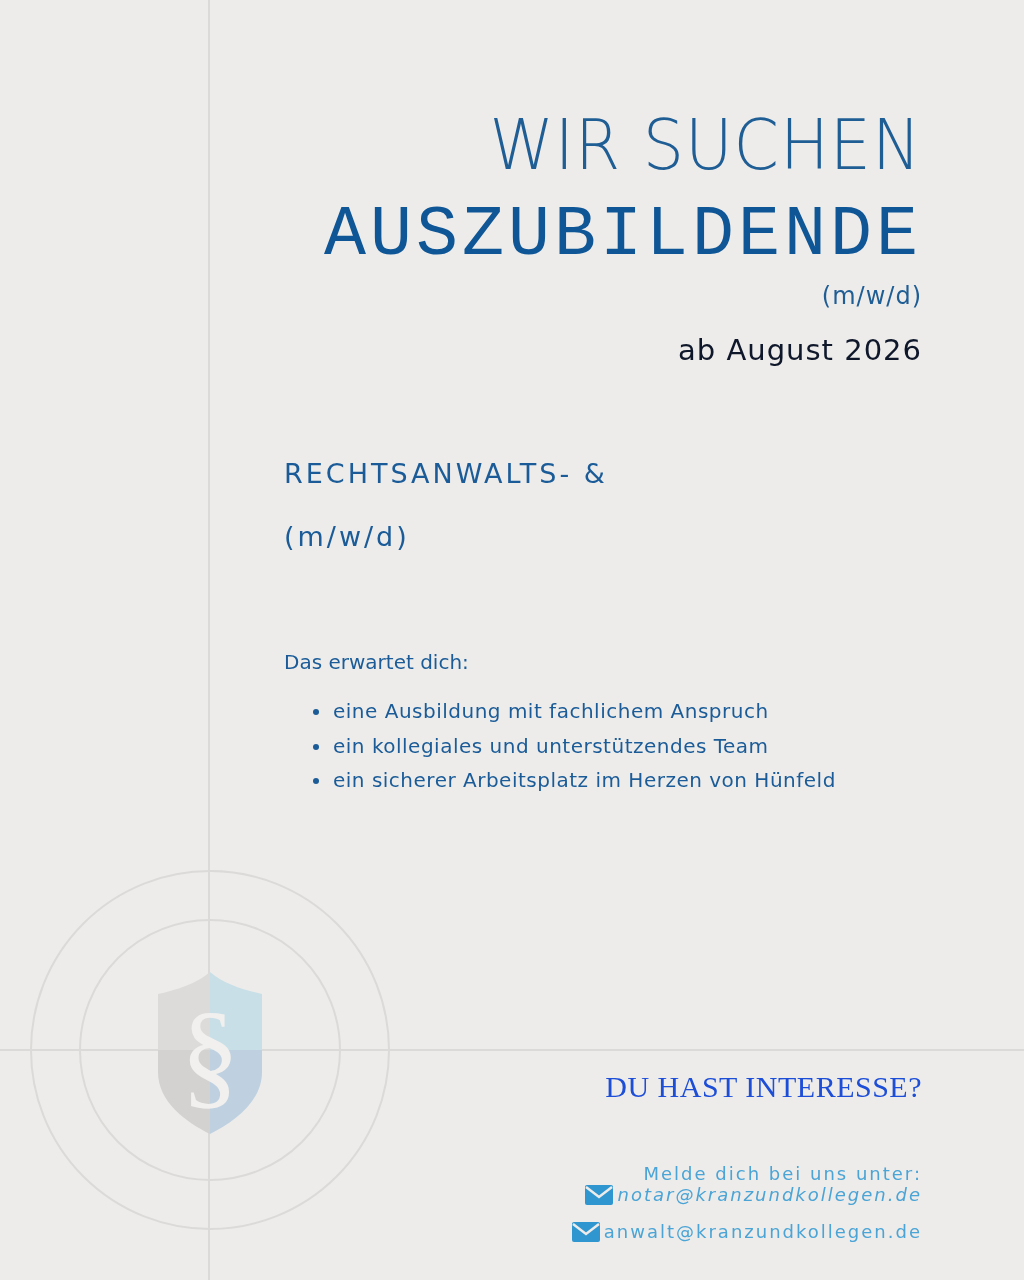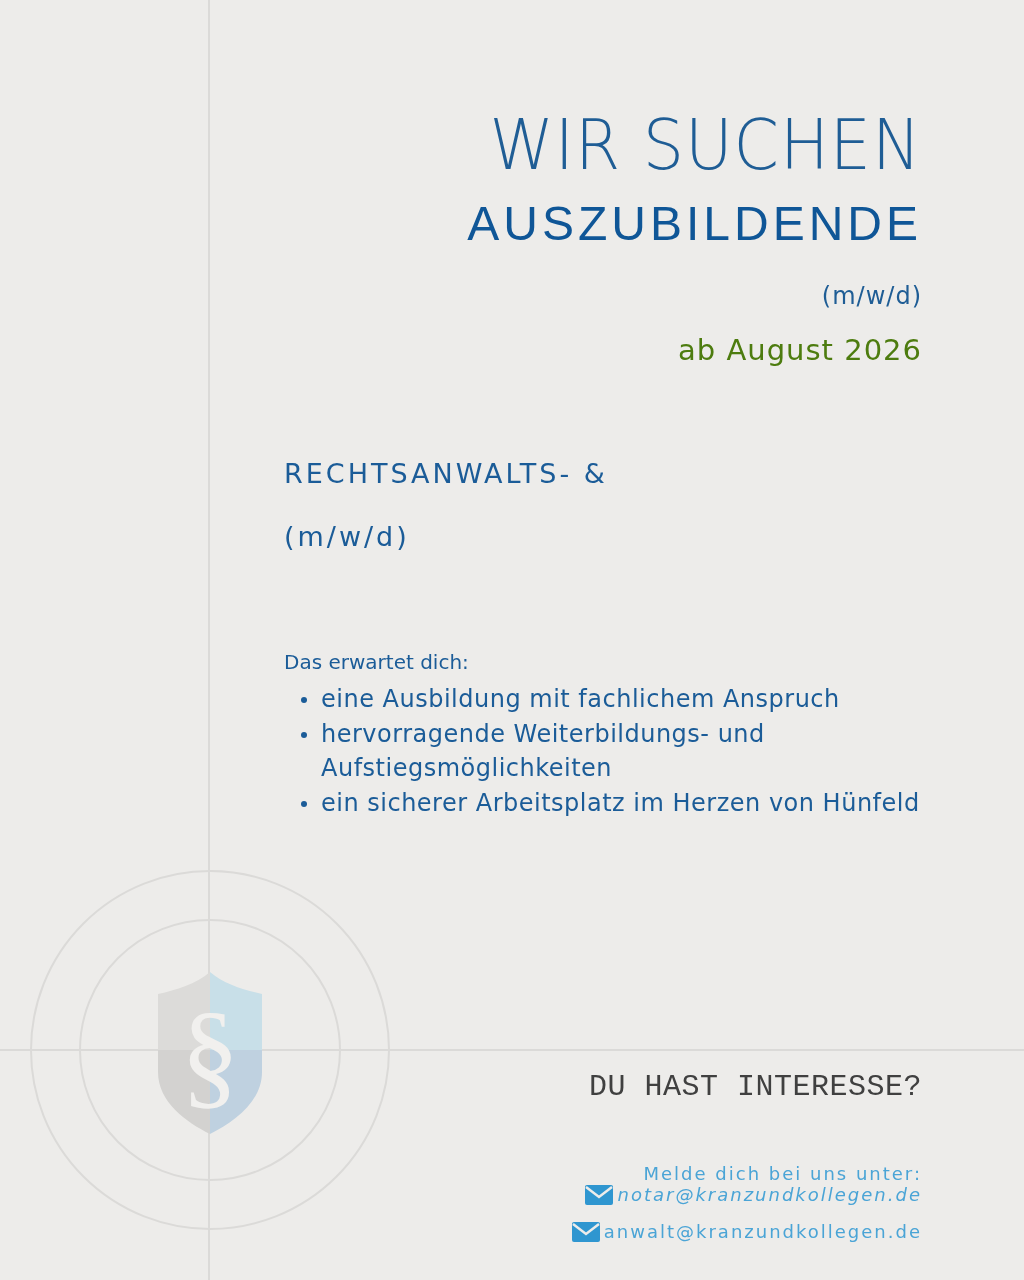--- a/index.html
+++ b/index.html
@@ -11,34 +11,34 @@
   .vline { position:absolute; left:208px; top:0; width:2px; height:1280px; background:#dbdad8; }
   .hline { position:absolute; left:0; top:1049px; width:1024px; height:2px; background:#dbdad8; }
   .ring { position:absolute; border:2px solid #dbdad8; border-radius:50%; box-sizing:border-box; }
   .ring.outer { left:30px; top:870px; width:360px; height:360px; }
   .ring.inner { left:79px; top:919px; width:262px; height:262px; }
   .shield { position:absolute; left:156px; top:972px; width:108px; height:162px; }
 
   .right { position:absolute; right:102px; text-align:right; }
   .wir { top:104px; font-size:70px; font-weight:300; color:#1f5d95; letter-spacing:1px;
          font-family:"DejaVu Sans", sans-serif; transform:scaleX(0.93); transform-origin:right; }
-  .azubi { top:196px; font-size:48px; color:#0f5697; letter-spacing:4px;
-           font-family:Liberation Sans, sans-serif; }
+  .azubi { top:196px; font-size:70px; color:#0f5697; letter-spacing:4px;
+           font-family:Liberation Mono, monospace; }
   .mwd1 { top:282px; font-size:24px; color:#1f5d95; letter-spacing:1px; }
-  .date { top:333px; font-size:29px; color:#4d7c0f; letter-spacing:1px; }
+  .date { top:333px; font-size:29px; color:#0f172a; letter-spacing:1px; }
 
   .job { position:absolute; left:284px; top:442px; font-size:27px; line-height:63px; color:#1b5c98; letter-spacing:3px; }
   .job div { white-space:nowrap; }
 
   .intro { position:absolute; left:284px; top:650px; font-size:20px; color:#1b5c98; }
-  .list { position:absolute; left:298px; top:682px; margin:0; padding:0; list-style:none; font-size:24px; color:#1b5c98; line-height:34.5px; letter-spacing:0.5px; }
+  .list { position:absolute; left:298px; top:682px; margin:12px; padding:0; list-style:none; font-size:20px; color:#1b5c98; line-height:34.5px; letter-spacing:0.5px; }
   .list li { position:relative; padding-left:23px; }
   .list li::before { content:""; position:absolute; left:3px; top:15px; width:6px; height:6px; border-radius:50%; background:#1b5c98; }
 
-  .interest { top:1070px; font-size:30px; color:#404040; font-family:Liberation Mono, monospace; letter-spacing:0.5px; }
+  .interest { top:1070px; font-size:30px; color:#1d4ed8; font-family:Liberation Serif, serif; letter-spacing:0.5px; }
   .melde { top:1124px; font-size:18px; color:#4aa4d6; letter-spacing:2px;margin-top:39px; }
   .mail { font-size:18px; color:#4aa4d6; letter-spacing:2px; display:flex; align-items:center; justify-content:flex-end; gap:4px; }
   .mail.m1 { top:1221px; }
   .mail.m2 { top:1184px;font-style:italic; }
   .env { width:28px; height:20px; display:inline-block; }
 </style>
 </head>
 <body>
 
 <div class="vline"></div>
@@ -67,21 +67,21 @@
 <div class="right date">ab August 2026</div>
 
 <div class="job">
   <div>RECHTSANWALTS- &amp;</div>
   <div>(m/w/d)</div>
 </div>
 
 <div class="intro">Das erwartet dich:</div>
 <ul class="list">
   <li>eine Ausbildung mit fachlichem Anspruch</li>
-  <li style="width:480px;">hervorragende Weiterbildungs- und Aufstiegsmöglichkeiten</li>
+  <li>ein kollegiales und unterstützendes Team</li>
   <li>ein sicherer Arbeitsplatz im Herzen von Hünfeld</li>
 </ul>
 
 <div class="right interest">DU HAST INTERESSE?</div>
 <div class="right melde">Melde dich bei uns unter:</div>
 
 <div class="right mail m1">
   <svg class="env" viewBox="0 0 28 20">
     <rect x="0" y="0" width="28" height="20" rx="2" fill="#2f96d0"></rect>
     <path d="M1 2 L14 12 L27 2" stroke="#edecea" stroke-width="2.5" fill="none"></path>

